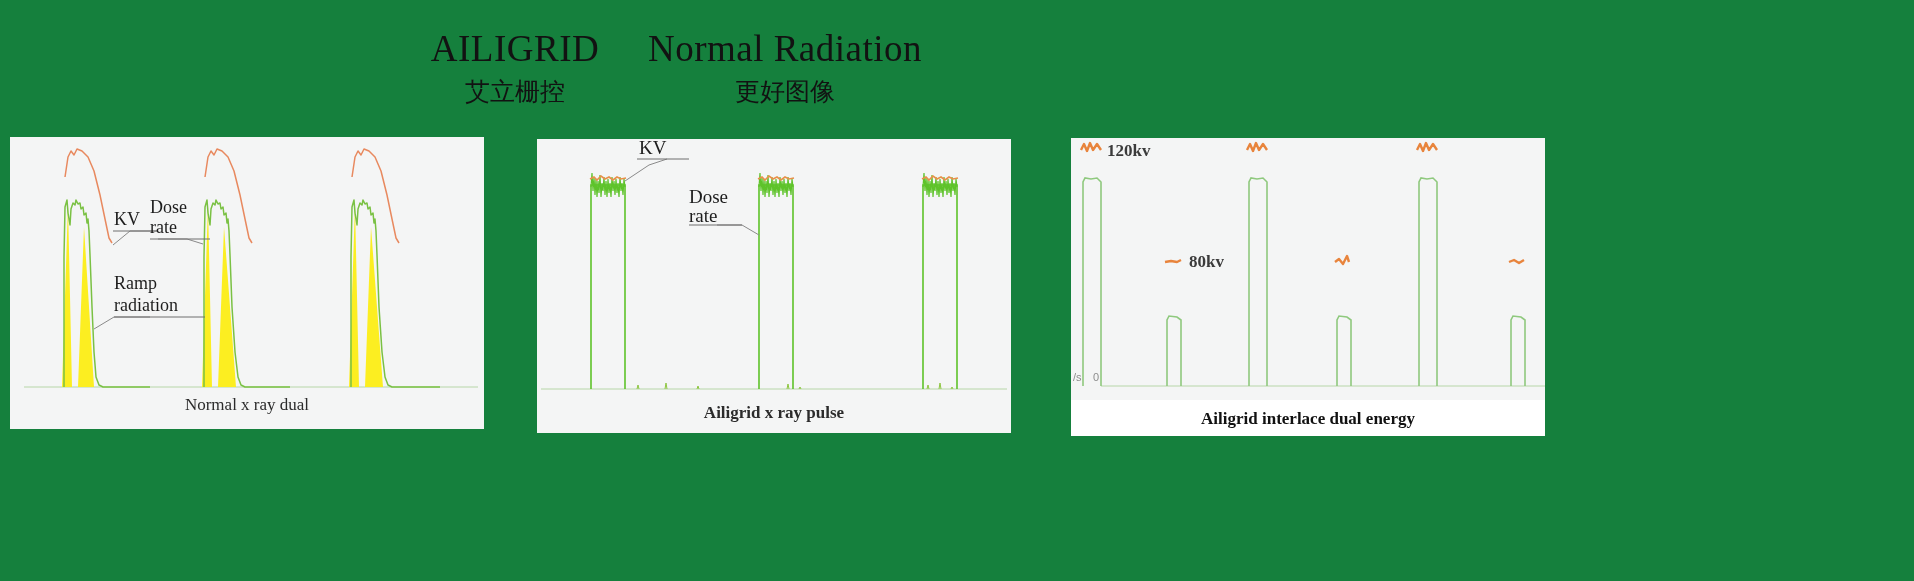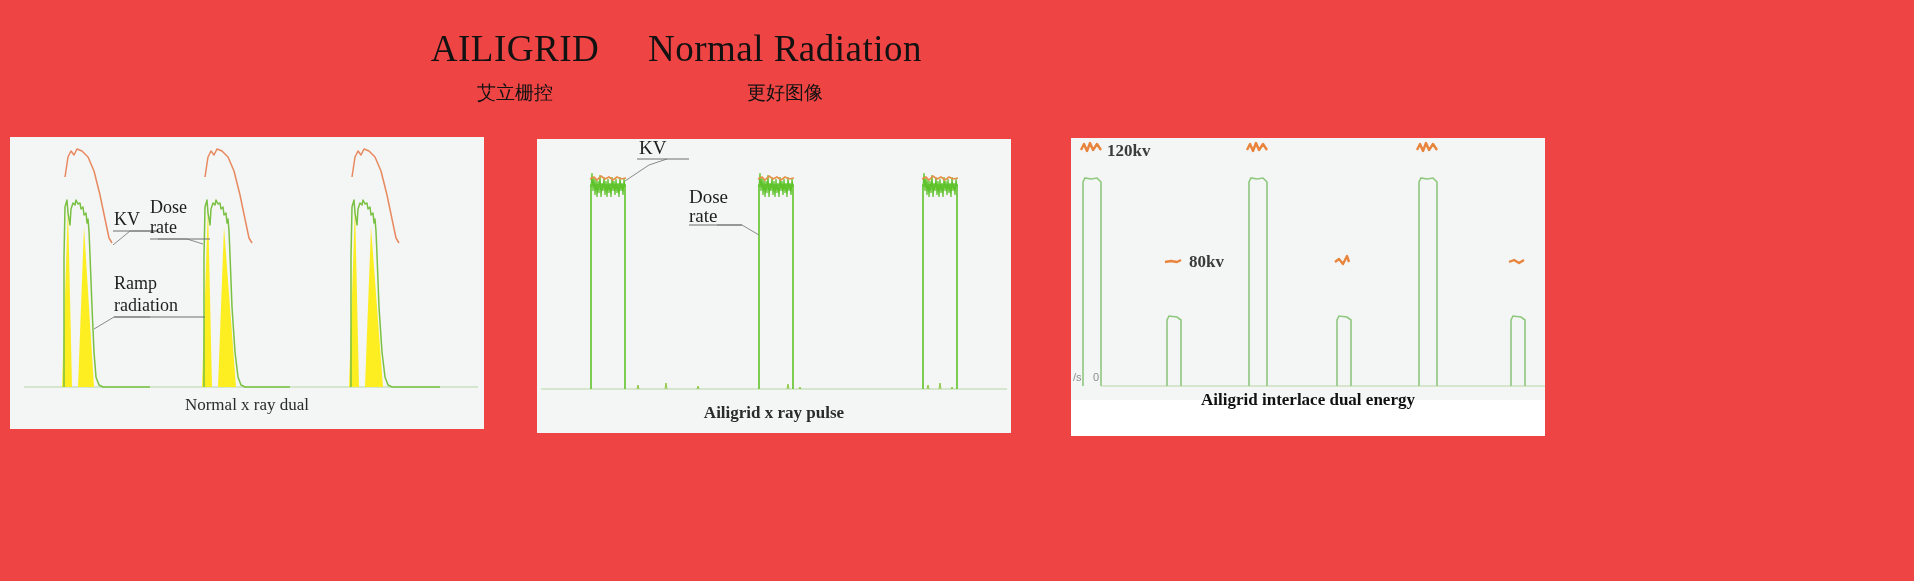--- a/index.html
+++ b/index.html
@@ -10,21 +10,21 @@
     width: 1914px;
     height: 581px;
     background: #00a3e4;
     font-family: "Liberation Serif", serif;
     overflow: hidden;
     position: relative;
   }
   .stage {
     position: absolute;
     inset: 0;
-    background: #ef4444;
+    background: #15803d;
   }
 
   
   .header {
     position: absolute;
     top: 26px;
     left: 0;
     width: 1914px;
     height: 100px;
   }
@@ -36,21 +36,21 @@
   .hgroup .en {
     font-family: "Liberation Serif", serif;
     font-size: 37px;
     line-height: 46px;
     letter-spacing: 0.5px;
     color: #121212;
     white-space: nowrap;
   }
   .hgroup .cn {
     font-family: "DejaVu Sans", sans-serif;
-    font-size: 19px;
+    font-size: 25px;
     line-height: 30px;
     margin-top: 5px;
     color: #121212;
     white-space: nowrap;
   }
   #hg0 { left: 390px; width: 250px; }
   #hg1 { left: 640px; width: 290px; }
   #hg2 { left: 930px; width: 290px; }
 
   
@@ -76,21 +76,21 @@
     width: 100%;
     text-align: center;
     font-family: "Liberation Serif", serif;
     font-size: 17px;
     color: #2b2b2b;
     white-space: nowrap;
   }
   #panel-1 .caption { bottom: 14px; }
   #panel-2 .caption { bottom: 10px; font-weight: bold; }
   #panel-3 .caption {
-    bottom: 26px;
+    bottom: 7px;
     font-weight: bold;
     color: #111111;
     font-size: 17px;
   }
   #panel-3 .capband {
     position: absolute;
     left: 0;
     bottom: 0;
     width: 100%;
     height: 36px;

